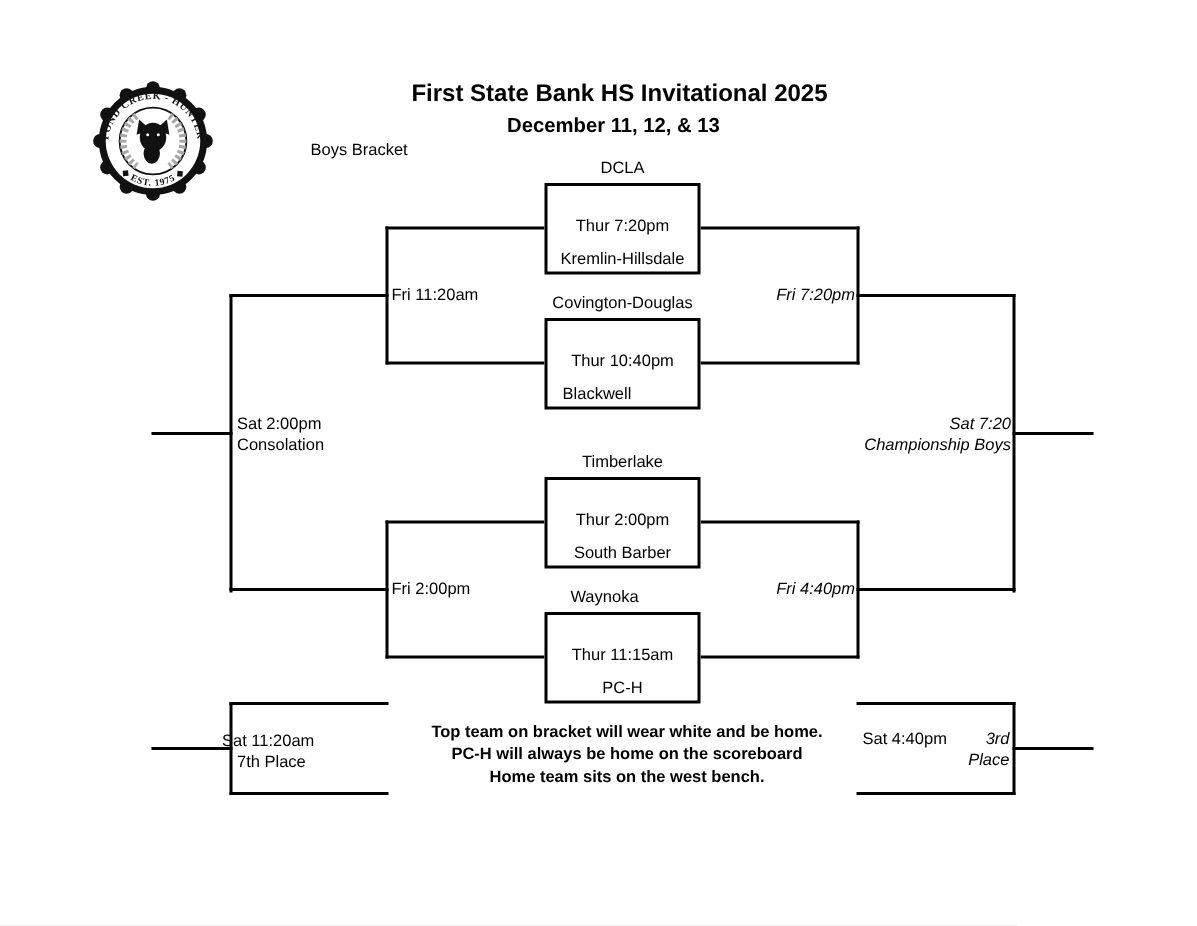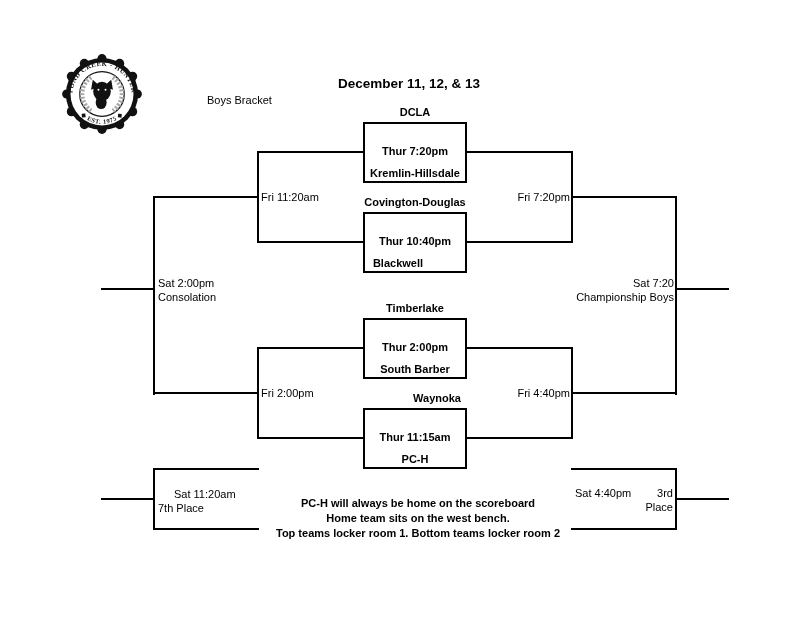--- a/index.html
+++ b/index.html
@@ -8,23 +8,23 @@
     background:#ffffff; color:#000;
     font-family:"Liberation Sans", sans-serif; font-size:11px; line-height:14px;
     overflow:hidden;
   }
   .hl { position:absolute; height:2px; background:#000; }
   .vl { position:absolute; width:2px;  background:#000; }
   .gamebox {
     position:absolute; left:363px; width:104px; height:61px;
     border:2px solid #000; box-sizing:border-box; background:#fff;
   }
-  .cx { position:absolute; transform:translateX(-50%); white-space:nowrap;font-weight:bold; }
+  .cx { position:absolute; transform:translateX(-50%); white-space:nowrap; }
   .lbl { position:absolute; white-space:nowrap; }
-  .r   { text-align:right; }
+  .r   { text-align:right;font-style:italic; }
   .title    { font-size:16px; font-weight:bold; line-height:18px; }
   .subtitle { font-size:13.5px; font-weight:bold; line-height:16px; }
   .note { font-weight:bold; }
   .sealtext { font-family:"Liberation Serif", serif; font-weight:bold; }
 </style>
 </head>
 <body>
 
 <div class="page">
 
@@ -61,20 +61,21 @@
     <g fill="#111">
       <polygon points="-11,-17 -2,-9 -13,-5"></polygon>
       <polygon points="11,-17 2,-9 13,-5"></polygon>
       <ellipse cx="0" cy="-3" rx="10.5" ry="11.5"></ellipse>
       <ellipse cx="-1" cy="10" rx="6.5" ry="8"></ellipse>
       <circle cx="-4.2" cy="-5" r="1.2" fill="#fff"></circle>
       <circle cx="4.2" cy="-5" r="1.2" fill="#fff"></circle>
     </g>
   </svg>
 
+  <div class="cx title" style="left:413px;top:54px">First State Bank HS Invitational 2025</div>
   <div class="cx subtitle" style="left:409px;top:76px">December 11, 12, &amp; 13</div>
   <div class="lbl" style="left:207px;top:93px">Boys Bracket</div>
 
   <i class="hl" style="left:257px;top:151px;width:106px"></i>
   <i class="hl" style="left:257px;top:241px;width:106px"></i>
   <i class="vl" style="left:257px;top:151px;height:92px"></i>
   <i class="hl" style="left:153px;top:196px;width:106px"></i>
   <i class="vl" style="left:153px;top:196px;height:199px"></i>
   <i class="hl" style="left:101px;top:288px;width:54px"></i>
   <i class="hl" style="left:257px;top:347px;width:106px"></i>
@@ -111,39 +112,39 @@
   <div class="cx" style="left:415px;top:166px">Kremlin-Hillsdale</div>
 
   <div class="cx" style="left:415px;top:195px">Covington-Douglas</div>
   <div class="cx" style="left:415px;top:234px">Thur 10:40pm</div>
   <div class="cx" style="left:398px;top:256px">Blackwell</div>
 
   <div class="cx" style="left:415px;top:301px">Timberlake</div>
   <div class="cx" style="left:415px;top:340px">Thur 2:00pm</div>
   <div class="cx" style="left:415px;top:362px">South Barber</div>
 
-  <div class="cx" style="left:437px;top:391px">Waynoka</div>
+  <div class="cx" style="left:403px;top:391px">Waynoka</div>
   <div class="cx" style="left:415px;top:430px">Thur 11:15am</div>
   <div class="cx" style="left:415px;top:452px">PC-H</div>
 
   <div class="lbl" style="left:261px;top:190px">Fri 11:20am</div>
   <div class="lbl" style="left:261px;top:386px">Fri 2:00pm</div>
   <div class="lbl r" style="right:228px;top:190px">Fri 7:20pm</div>
   <div class="lbl r" style="right:228px;top:386px">Fri 4:40pm</div>
 
   <div class="lbl" style="left:158px;top:276px">Sat 2:00pm</div>
   <div class="lbl" style="left:158px;top:290px">Consolation</div>
 
   <div class="lbl r" style="right:124px;top:276px">Sat 7:20</div>
   <div class="lbl r" style="right:124px;top:290px">Championship Boys</div>
 
-  <div class="lbl" style="left:174px;top:487px">Sat 11:20am</div>
+  <div class="lbl" style="left:148px;top:487px">Sat 11:20am</div>
   <div class="lbl" style="left:158px;top:501px">7th Place</div>
 
   <div class="lbl" style="left:575px;top:486px">Sat 4:40pm</div>
   <div class="lbl r" style="right:125px;top:486px">3rd</div>
   <div class="lbl r" style="right:125px;top:500px">Place</div>
 
+  <div class="cx note" style="left:418px;top:481px">Top team on bracket will wear white and be home.</div>
   <div class="cx note" style="left:418px;top:511px">Home team sits on the west bench.</div>
   <div class="cx note" style="left:418px;top:496px">PC-H will always be home on the scoreboard</div>
-  <div class="cx note" style="left:418px;top:526px">Top teams locker room 1.  Bottom teams locker room 2</div>
 
 </div>
 
 </body></html>

